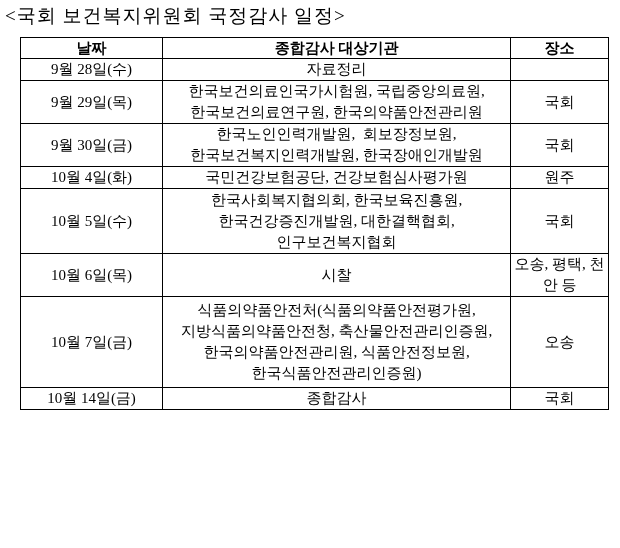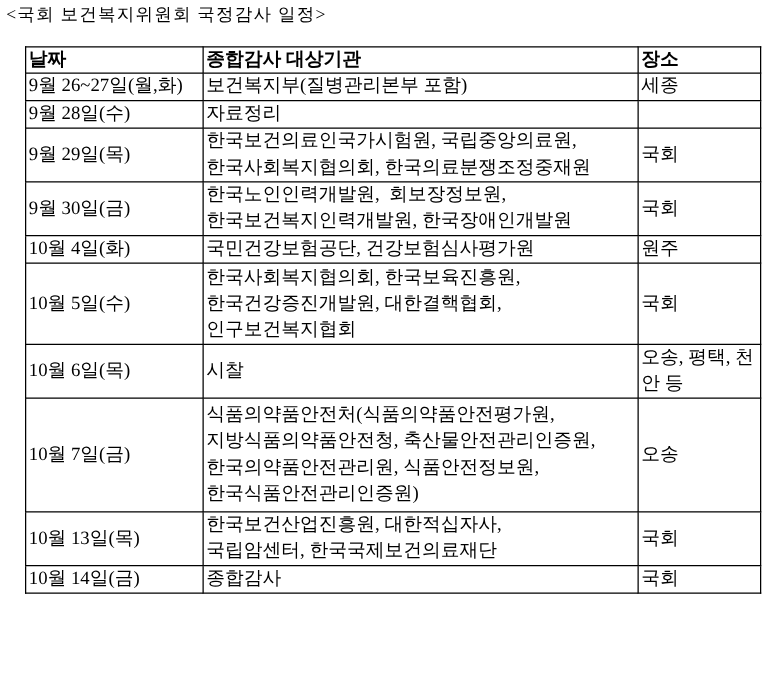--- a/index.html
+++ b/index.html
@@ -3,32 +3,32 @@
 <meta charset="utf-8">
 <style>
   html,body{margin:0;padding:0;}
   body{
     width:620px;height:548px;background:#ffffff;color:#000;
     font-family:"Liberation Serif","DejaVu Serif",serif;
     position:relative;overflow:hidden;
   }
   .doc-title{
     position:absolute;left:5px;top:3px;
-    font-size:14px;letter-spacing:1px;white-space:pre;
+    font-size:19px;letter-spacing:1px;white-space:pre;
   }
   table.schedule{
     position:absolute;left:20px;top:37px;width:588px;
     border-collapse:collapse;table-layout:fixed;
   }
   col.c-date{width:142px;}
   col.c-target{width:348px;}
   col.c-place{width:98px;}
   th,td{
     border:1px solid #000;
-    text-align:left;vertical-align:middle;
+    text-align:center;vertical-align:middle;
     font-size:15px;line-height:21px;
     padding:0 2px;
     white-space:pre-wrap;
     overflow:hidden;
   }
   th{font-weight:bold;height:20px;line-height:19px;}
   tr.rh1 td{height:20px;}
   tr.rh2 td{height:42px;}
   tr.rh3 td{height:64px;}
   tr.rh4 td{height:90px;}
@@ -46,33 +46,28 @@
   </colgroup>
   <thead>
     <tr>
       <th>날짜</th>
       <th>종합감사 대상기관</th>
       <th>장소</th>
     </tr>
   </thead>
   <tbody>
     <tr class="rh1">
-      <td>9월 26~27일(월,화)</td>
-      <td>보건복지부(질병관리본부 포함)</td>
-      <td>세종</td>
-    </tr>
-    <tr class="rh1">
       <td>9월 28일(수)</td>
       <td>자료정리</td>
       <td></td>
     </tr>
     <tr class="rh2">
       <td>9월 29일(목)</td>
       <td>한국보건의료인국가시험원, 국립중앙의료원,
-한국사회복지협의회, 한국의료분쟁조정중재원</td>
+한국보건의료연구원, 한국의약품안전관리원</td>
       <td>국회</td>
     </tr>
     <tr class="rh2">
       <td>9월 30일(금)</td>
       <td>한국노인인력개발원,  회보장정보원,
 한국보건복지인력개발원, 한국장애인개발원</td>
       <td>국회</td>
     </tr>
     <tr class="rh1">
       <td>10월 4일(화)</td>
@@ -92,25 +87,19 @@
       <td>오송, 평택, 천안 등</td>
     </tr>
     <tr class="rh4">
       <td>10월 7일(금)</td>
       <td>식품의약품안전처(식품의약품안전평가원,
 지방식품의약품안전청, 축산물안전관리인증원,
 한국의약품안전관리원, 식품안전정보원,
 한국식품안전관리인증원)</td>
       <td>오송</td>
     </tr>
-    <tr class="rh2">
-      <td>10월 13일(목)</td>
-      <td>한국보건산업진흥원, 대한적십자사,
-국립암센터, 한국국제보건의료재단</td>
-      <td>국회</td>
-    </tr>
     <tr class="rh1">
       <td>10월 14일(금)</td>
       <td>종합감사</td>
       <td>국회</td>
     </tr>
   </tbody>
 </table>
 
 </body></html>

